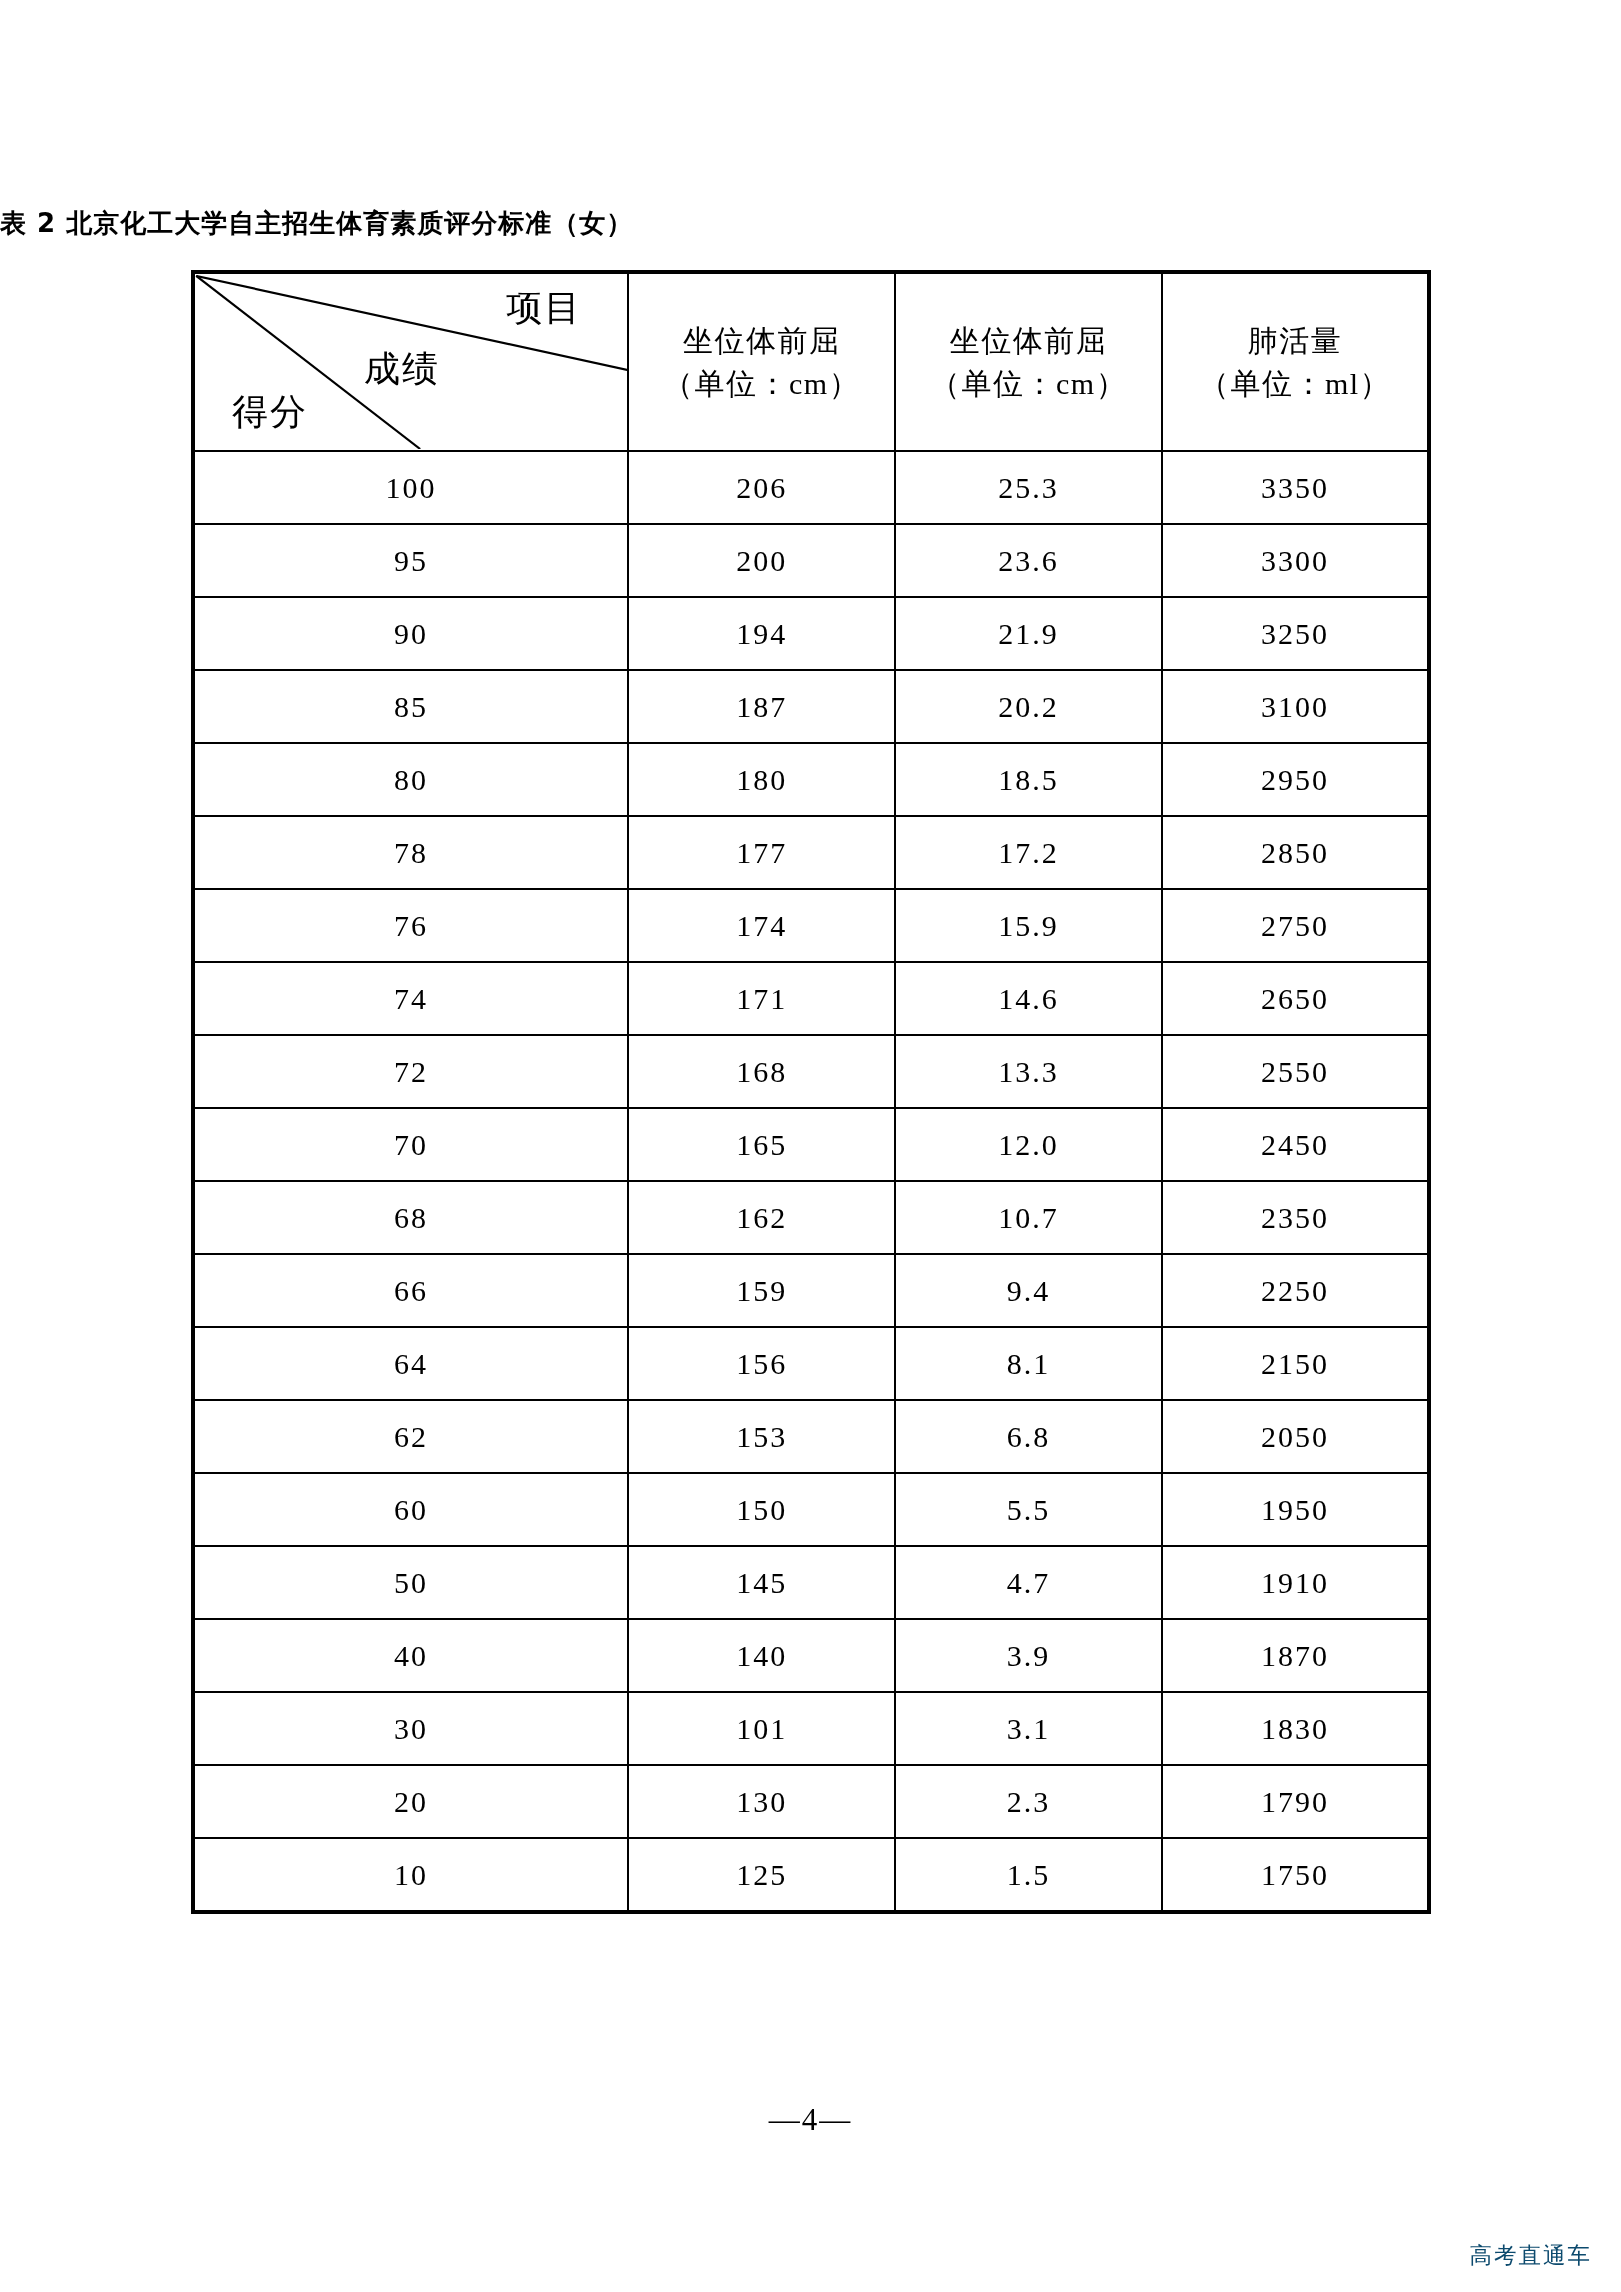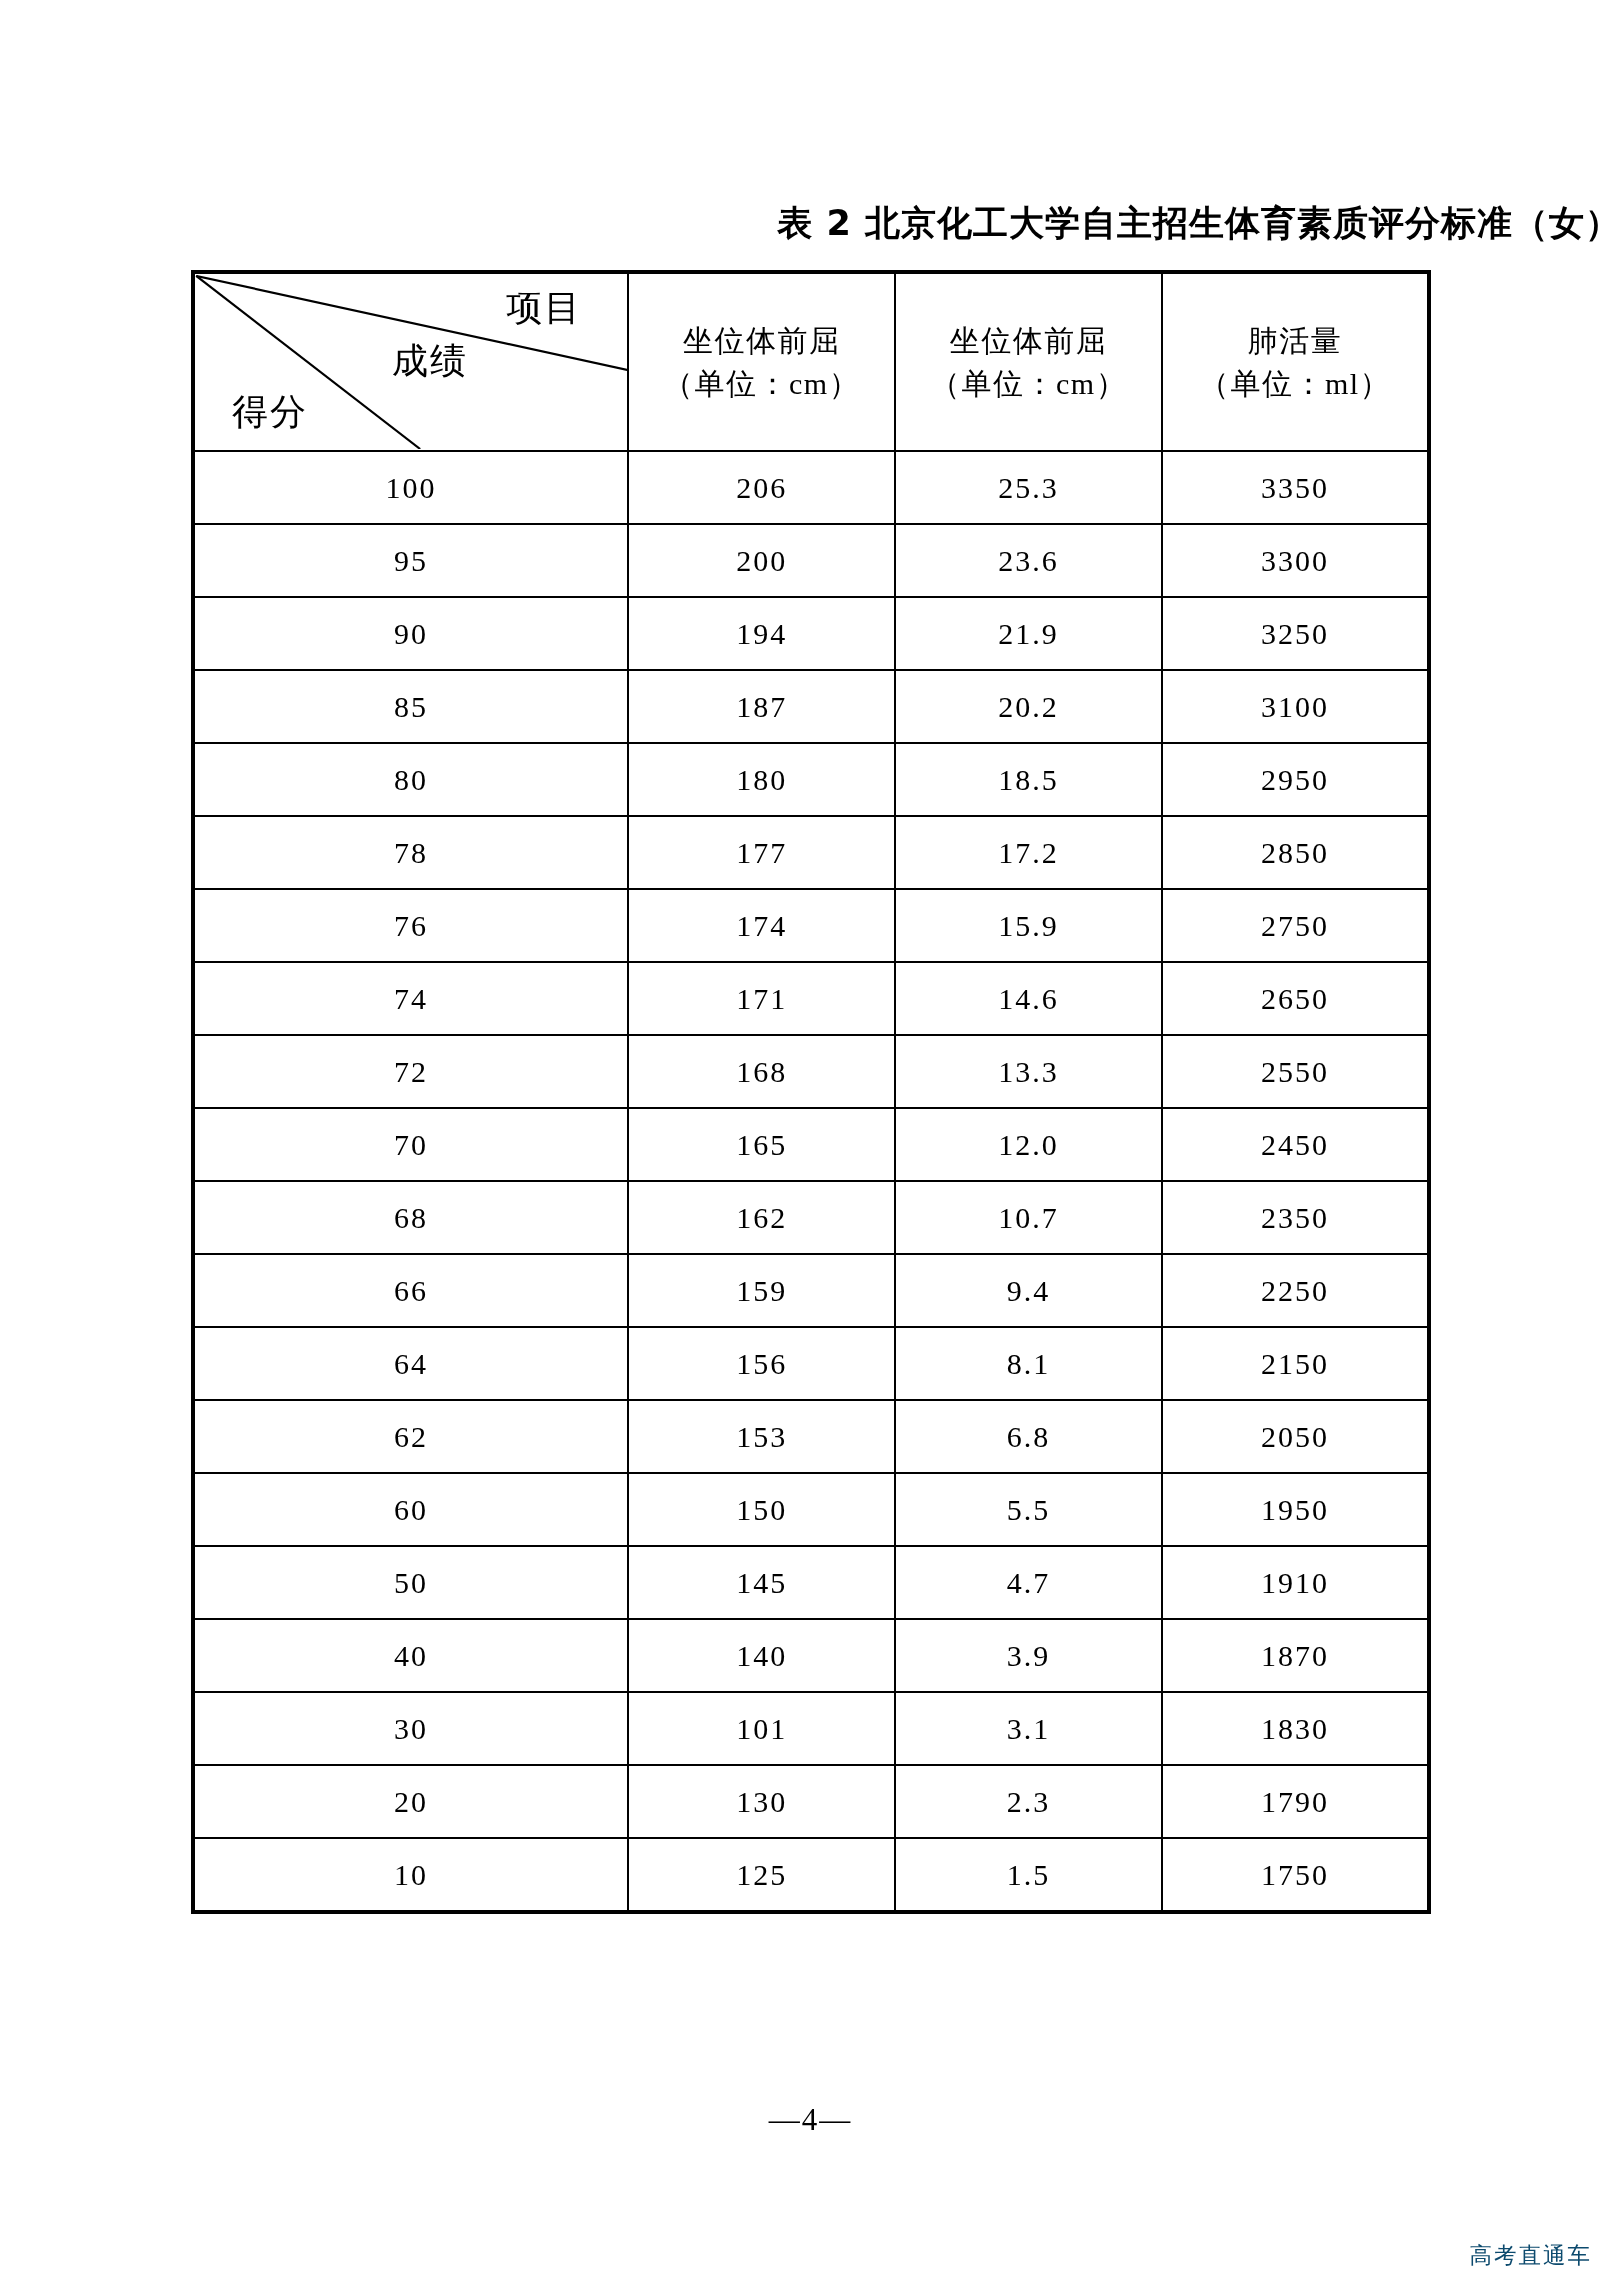--- a/index.html
+++ b/index.html
@@ -22,22 +22,22 @@
     height: 2293px;
     background: #ffffff;
   }
 
   
   .doc-title {
     position: absolute;
     left: 0;
     top: 201px;
     width: 1621px;
-    text-align: right;
-    font-size: 35px;
+    text-align: left;
+    font-size: 26px;
     line-height: 45px;
     letter-spacing: 1px;
     font-weight: 700;
     font-family: "DejaVu Sans", "Liberation Sans", sans-serif;
     white-space: nowrap;
   }
 
   
   .score-table {
     position: absolute;
@@ -98,21 +98,21 @@
   }
   .corner-txt {
     position: absolute;
     font-size: 36px;
     line-height: 31px;
     letter-spacing: 2px;
     white-space: nowrap;
     text-align: right;
   }
   .corner-txt.t-item   { right: 45px;  top: 17.6px; }
-  .corner-txt.t-result { left: 50%;    top: 71px; transform: translateX(-62%); margin-left: 28px; }
+  .corner-txt.t-result { left: 50%;    top: 79px; transform: translateX(-62%); }
   .corner-txt.t-points { left: 37px;   top: 122px; }
 
   
   .data-row td {
     height: 71px;
     font-size: 30px;
     letter-spacing: 2px;
   }
 
   

